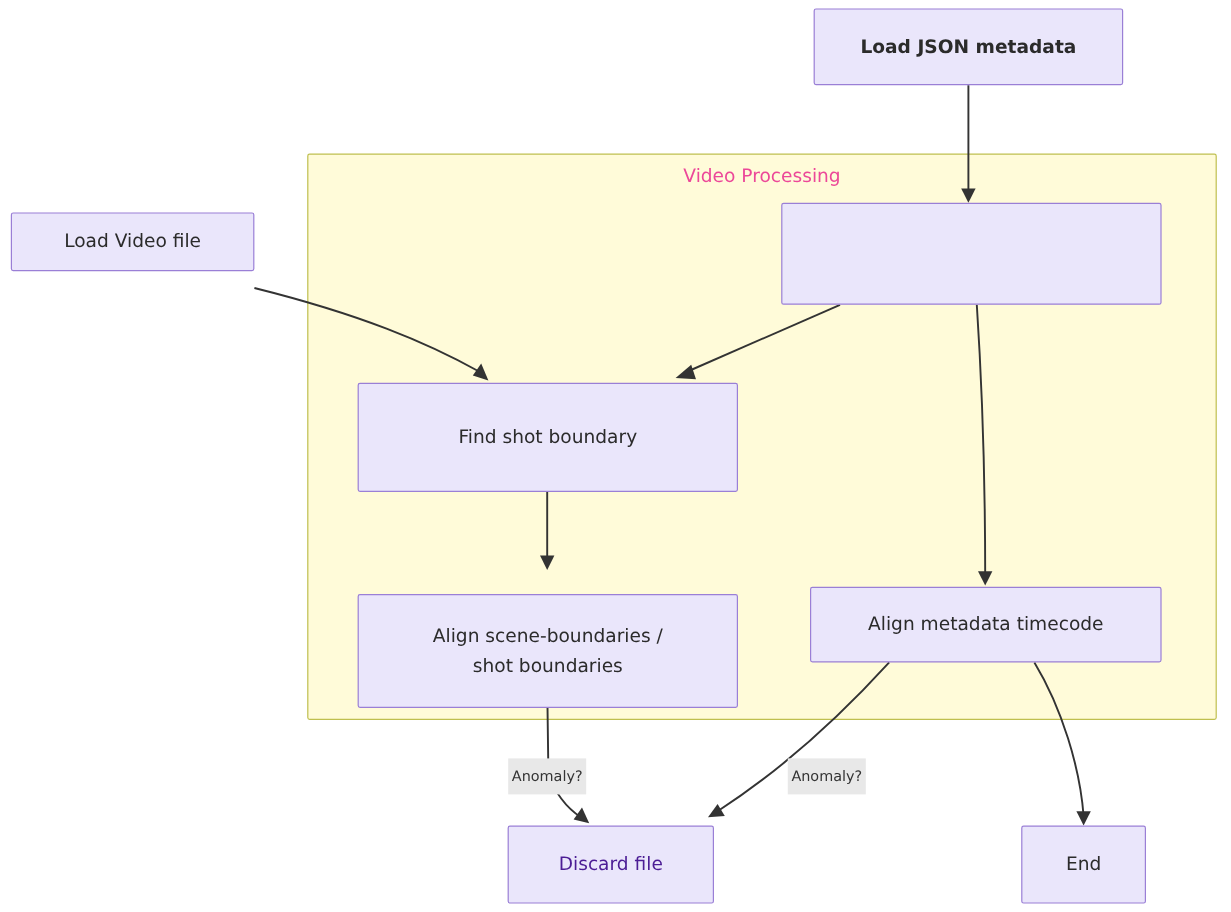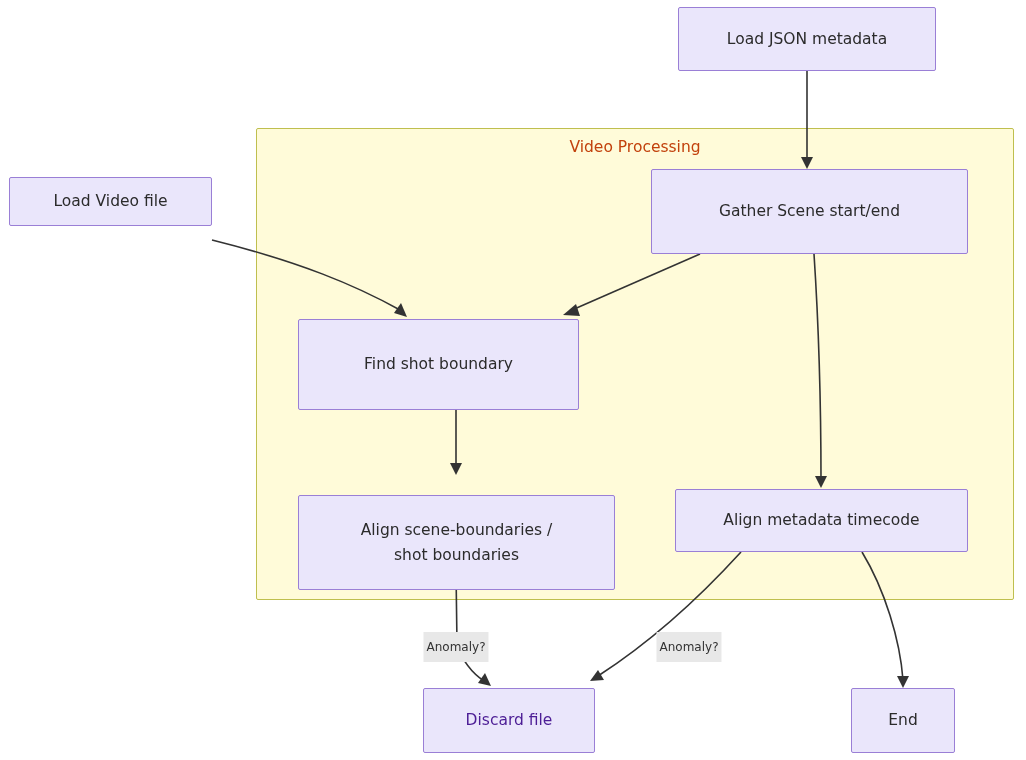--- a/index.html
+++ b/index.html
@@ -20,21 +20,21 @@
   .subgraph {
     position: absolute;
     box-sizing: border-box;
     background: #fffbd9;
     border: 1.6px solid #bfbf4f;
     border-radius: 2px;
   }
   .subgraph-label {
     position: absolute;
     font-size: 15.5px;
-    color: #c2410c;
+    color: #ec4899;
     white-space: nowrap;
     text-align: right;
     transform: translateX(-50%);
   }
   .node {
     position: absolute;
     box-sizing: border-box;
     background: #eae6fb;
     border: 1.4px solid #9a7fd6;
     border-radius: 2px;
@@ -119,36 +119,35 @@
         <path d="M 741,552 C 710,586 660,636 598,676"></path>
         <polygon class="arrowhead" points="590,681 598,670 604,680"></polygon>
       </g>
       <g>
         <path d="M 862,552 C 885,590 900,640 903,680"></path>
         <polygon class="arrowhead" points="903,688 897,676 909,676"></polygon>
       </g>
     </svg>
 
   <div id="nodes">
-      <div class="node" style="left: 678px; top: 7px; width: 258px; height: 64px; background: rgb(234, 230, 251); border-color: rgb(154, 127, 214); color: rgb(43, 43, 43);">
+      <div class="node" style="left: 678px; top: 7px; width: 258px; height: 64px; background: rgb(234, 230, 251); border-color: rgb(154, 127, 214); color: rgb(43, 43, 43); font-weight: bold;">
         <span>
           <div>Load JSON metadata</div>
         </span>
       </div>
       <div class="node" style="left: 9px; top: 177px; width: 203px; height: 49px; background: rgb(234, 230, 251); border-color: rgb(154, 127, 214); color: rgb(43, 43, 43);">
         <span>
           <div>Load Video file</div>
         </span>
       </div>
       <div class="node" style="left: 651px; top: 169px; width: 317px; height: 85px; background: rgb(234, 230, 251); border-color: rgb(154, 127, 214); color: rgb(43, 43, 43);">
         <span>
-          <div>Gather Scene start/end</div>
         </span>
       </div>
-      <div class="node" style="left: 298px; top: 319px; width: 281px; height: 91px; background: rgb(234, 230, 251); border-color: rgb(154, 127, 214); color: rgb(43, 43, 43);">
+      <div class="node" style="left: 298px; top: 319px; width: 317px; height: 91px; background: rgb(234, 230, 251); border-color: rgb(154, 127, 214); color: rgb(43, 43, 43);">
         <span>
           <div>Find shot boundary</div>
         </span>
       </div>
       <div class="node" style="left: 298px; top: 475px; width: 317px; height: 95px; background: rgb(234, 230, 251); border-color: rgb(154, 127, 214); color: rgb(43, 43, 43); margin-top: 20px;">
         <span>
           <div>Align scene-boundaries /</div>
           <div>shot boundaries</div>
         </span>
       </div>

